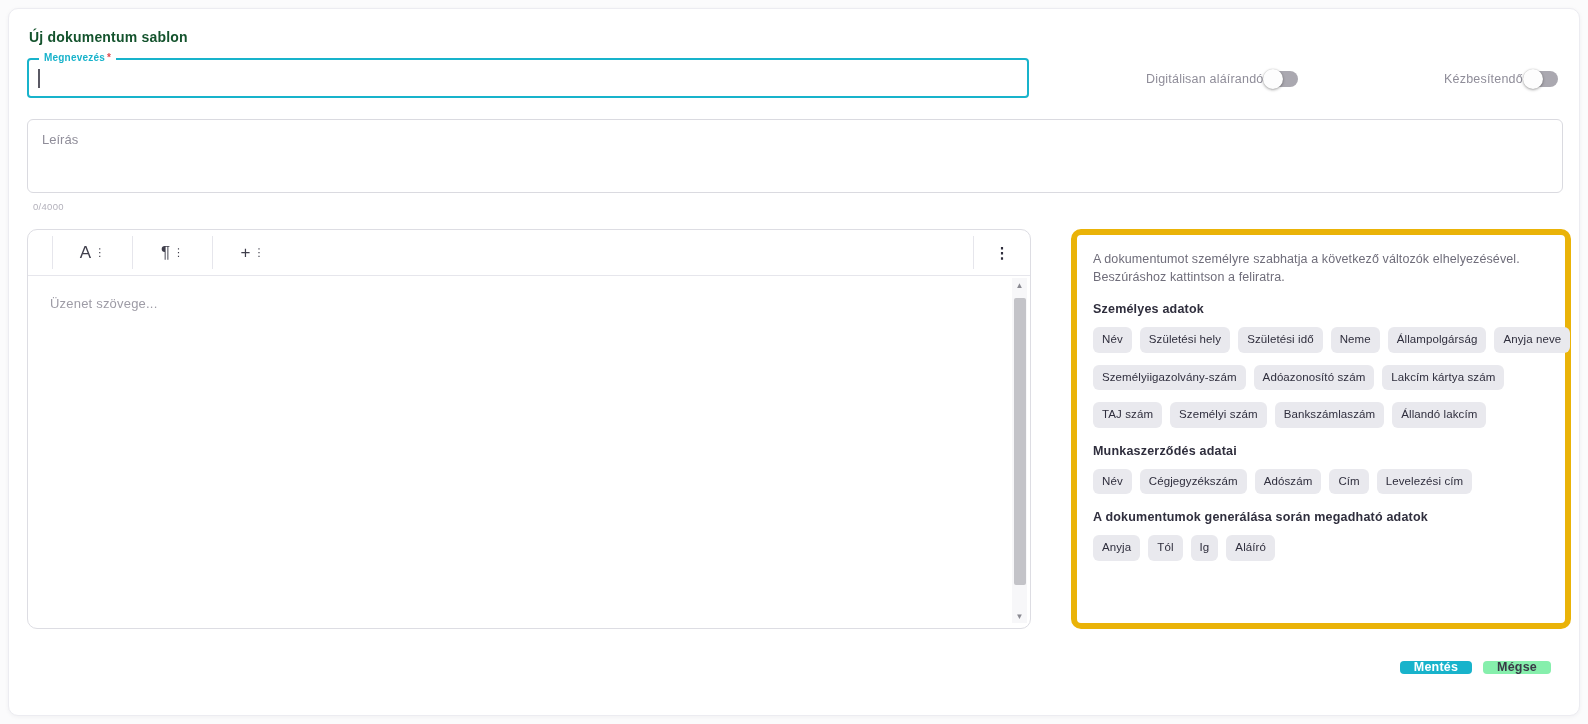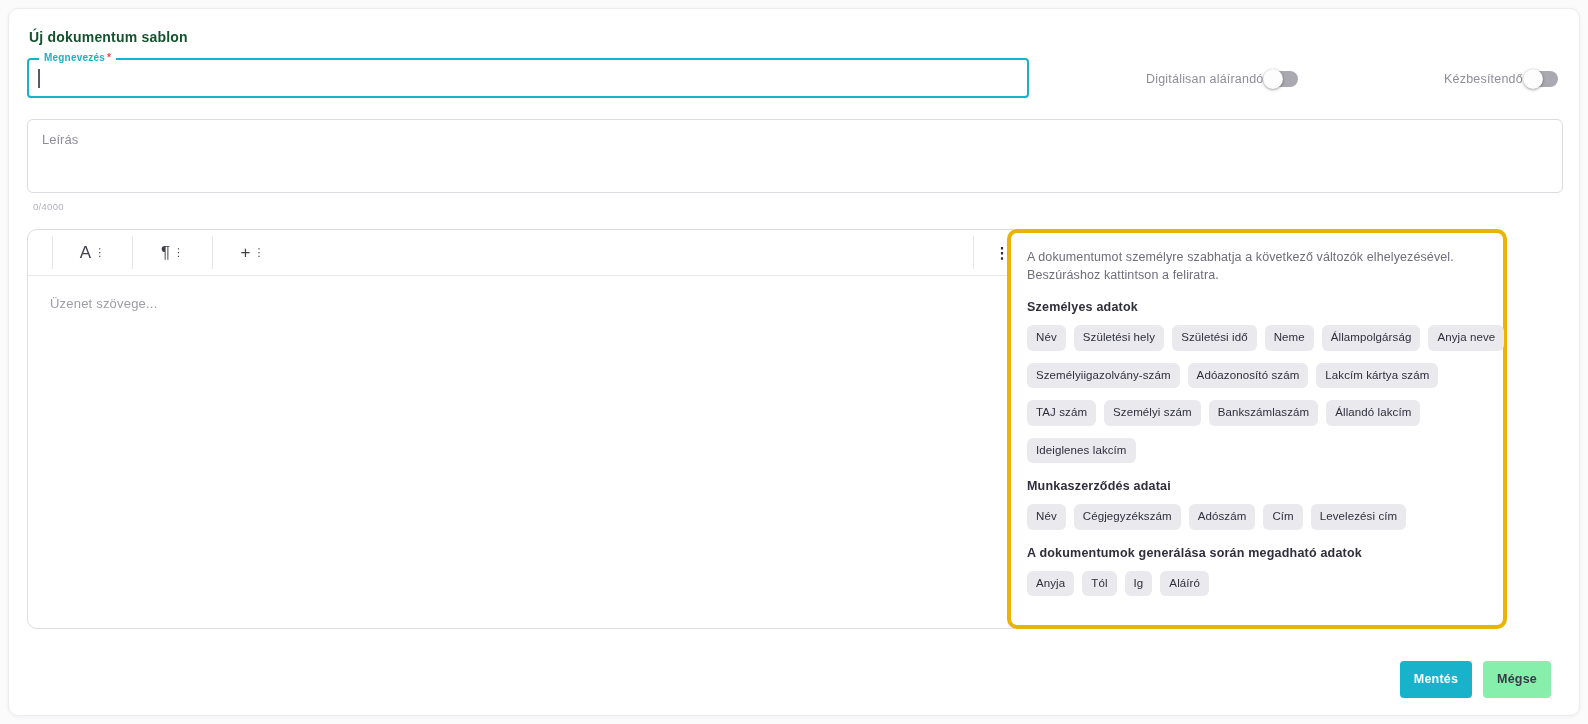--- a/index.html
+++ b/index.html
@@ -126,23 +126,23 @@
   }
   .vs-arrow.up { top: 0; }
   .vs-arrow.down { bottom: 0; }
   .vs-thumb {
     position: absolute; left: 1.5px; width: 12px;
     top: 20px; bottom: 38px;
     background: #c3c3c8; border-radius: 2px; cursor: grab;
   }
   
   .var-panel {
-    position: absolute; left: 998px; top: 220px;
+    position: absolute; left: 1062px; top: 220px;
     width: 500px; height: 400px;
-    border: 4px solid #eab308; border-radius: 10px; background: #fff;
+    border: 6px solid #eab308; border-radius: 10px; background: #fff;
     padding: 15px 16px;
   }
   .var-intro {
     font-size: 12.5px; line-height: 18px; color: #6f6d7a; letter-spacing: .1px;
   }
   .var-heading {
     margin-top: 16px; margin-bottom: 11px;
     font-size: 12.5px; font-weight: 700; color: #2f2e3d; letter-spacing: .2px;
   }
   .chip-row { display: flex; gap: 8px; margin-bottom: 12px; }
@@ -155,21 +155,21 @@
   }
   
   .footer-actions {
     position: absolute; right: 28px; top: 652px;
     display: flex; gap: 11px;
   }
   .btn {
     border: none; cursor: pointer; border-radius: 4px;
     font-family: "Liberation Sans", sans-serif;
     font-size: 12.5px; font-weight: 600; letter-spacing: .2px;
-    padding: 12px 14px; line-height: 1;
+    padding: 0 14px; line-height: 1;
   }
   .btn-save { background: #18b3cb; color: #ffffff; }
   .btn-cancel { background: #86efac; color: #3a3947; }
 </style>
 </head>
 <body>
 
 <div class="card">
 
   <div class="page-title">Új dokumentum sablon</div>
@@ -250,23 +250,20 @@
           <button class="chip">Személyiigazolvány-szám</button>
           <button class="chip">Adóazonosító szám</button>
           <button class="chip">Lakcím kártya szám</button>
         </div>
         <div class="chip-row">
           <button class="chip">TAJ szám</button>
           <button class="chip">Személyi szám</button>
           <button class="chip">Bankszámlaszám</button>
           <button class="chip">Állandó lakcím</button>
         </div>
-        <div class="chip-row">
-          <button class="chip">Ideiglenes lakcím</button>
-        </div>
         <div class="var-heading">Munkaszerződés adatai</div>
         <div class="chip-row">
           <button class="chip">Név</button>
           <button class="chip">Cégjegyzékszám</button>
           <button class="chip">Adószám</button>
           <button class="chip">Cím</button>
           <button class="chip">Levelezési cím</button>
         </div>
         <div class="var-heading">A dokumentumok generálása során megadható adatok</div>
         <div class="chip-row">

